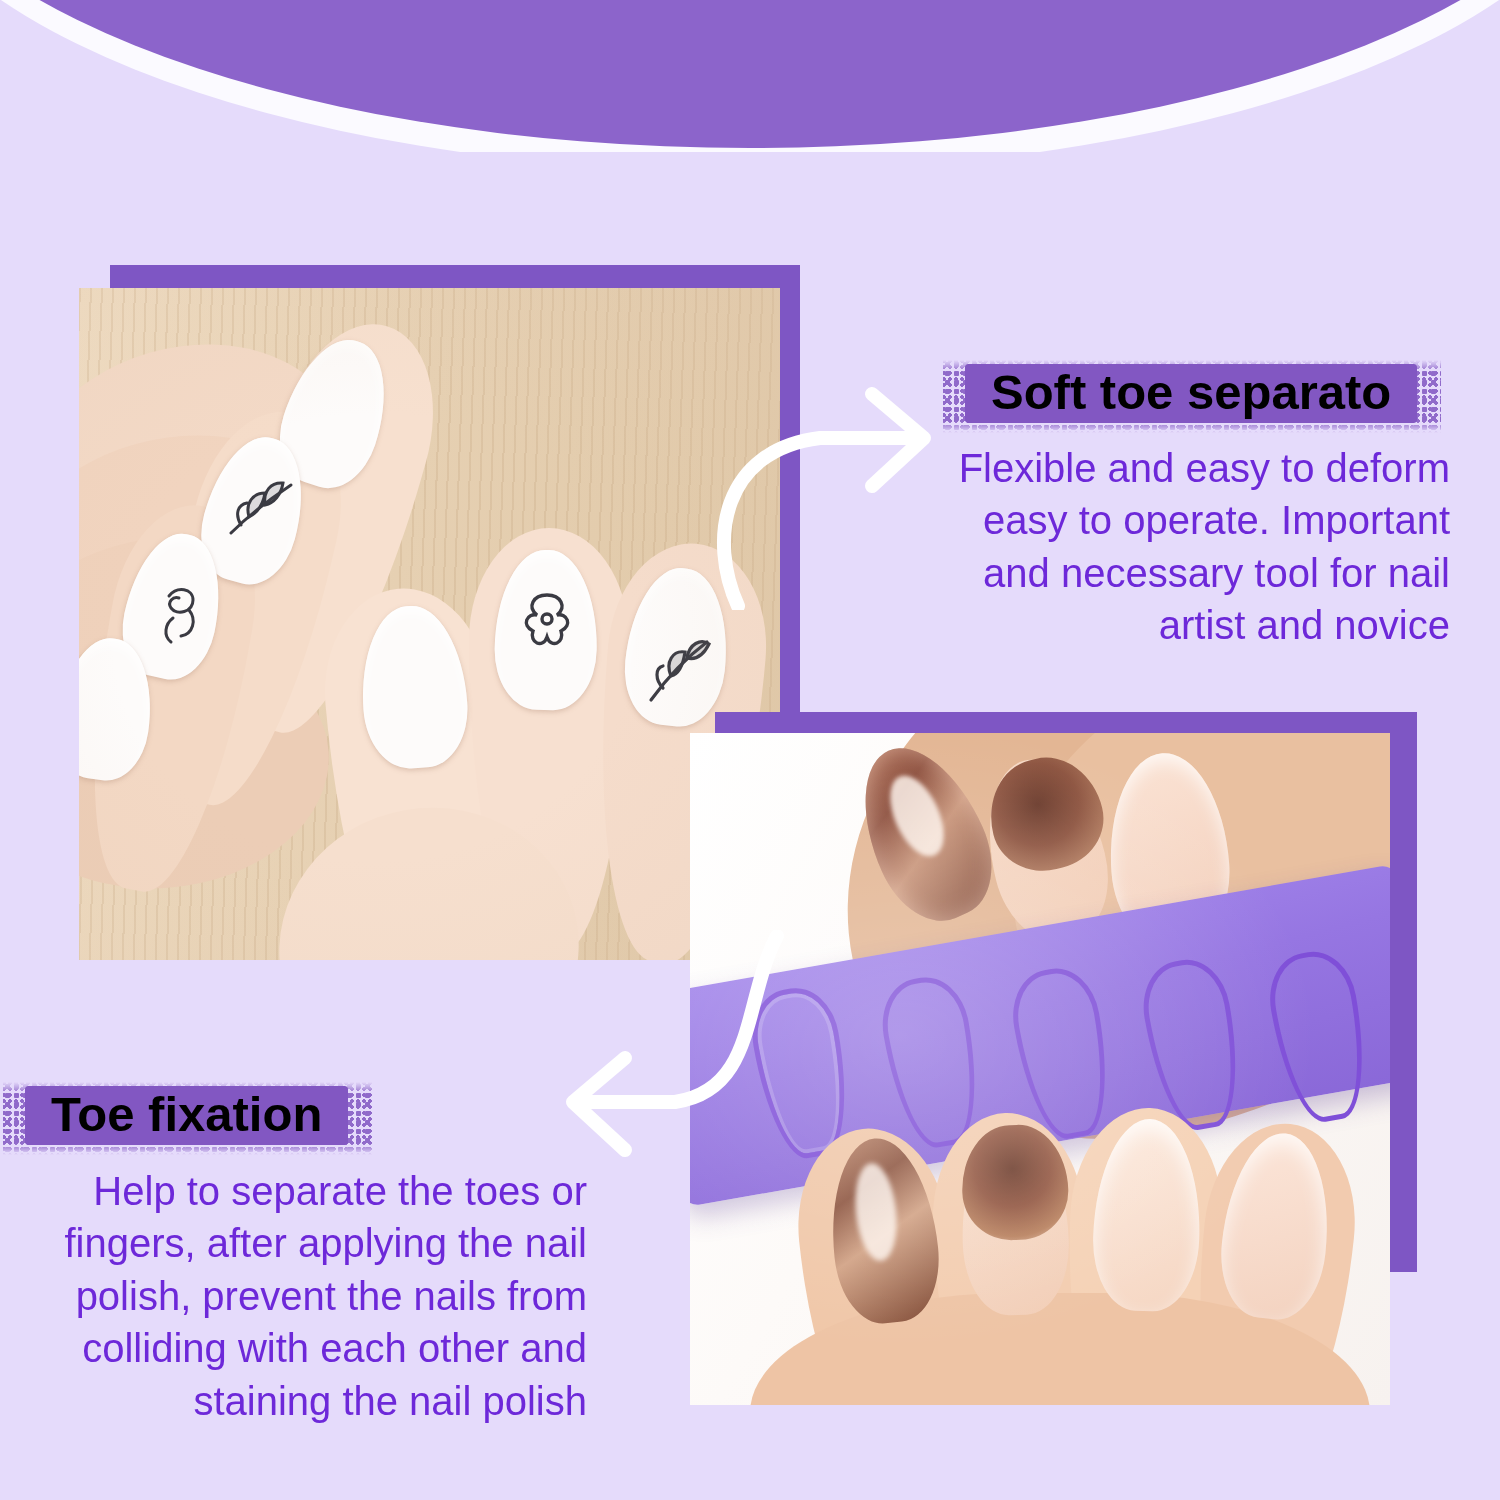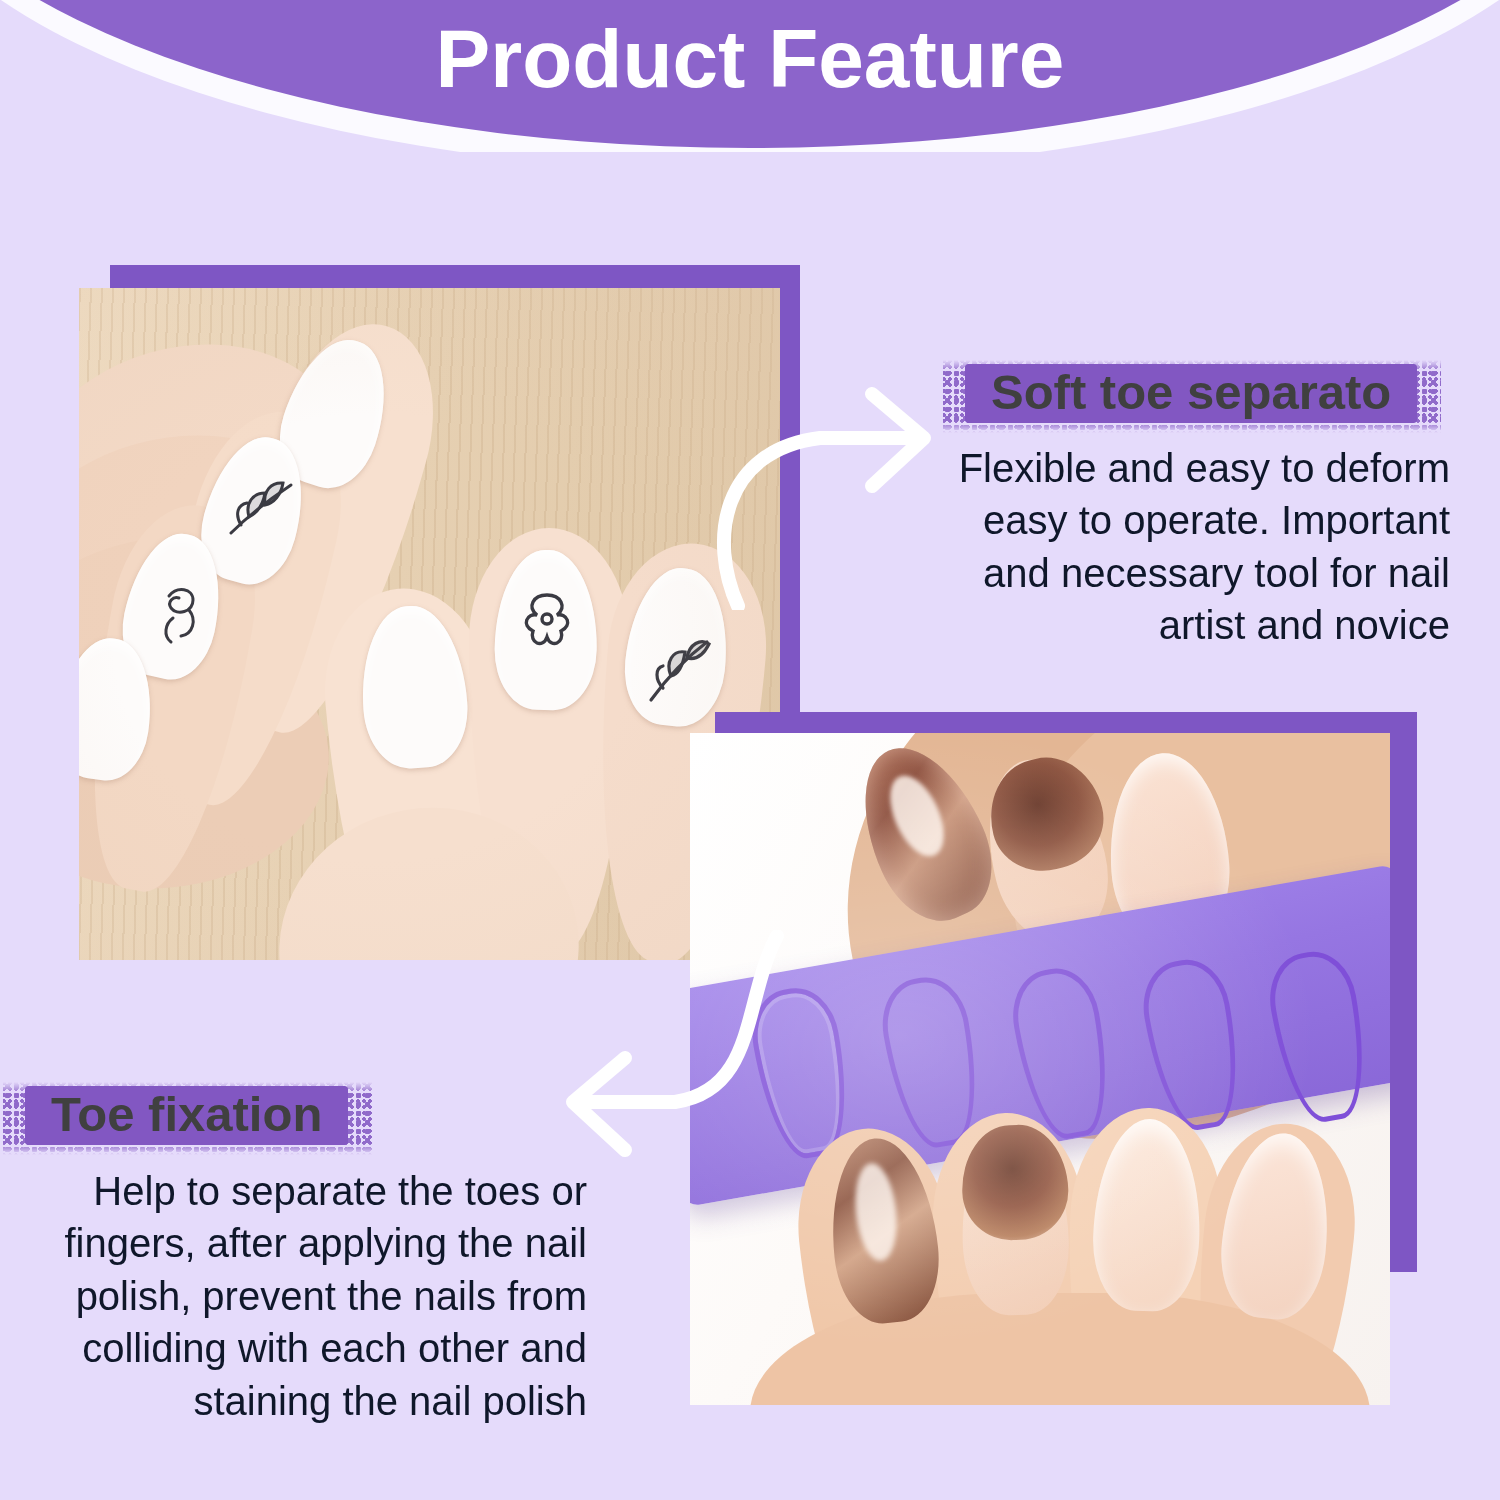--- a/index.html
+++ b/index.html
@@ -68,21 +68,21 @@
   }
   .skin{position:absolute;border-radius:50%;background:#f6ddcb;}
   .nail{position:absolute;background:#fdfbfa;border-radius:48% 48% 42% 42%/62% 62% 38% 38%;
         box-shadow:inset 0 6px 14px rgba(255,255,255,.9),0 2px 5px rgba(170,130,110,.35);}
 
   
   .brush{
     position:absolute;
     display:inline-block;
     padding:6px 26px 10px 26px;
-    color:#404040;
+    color:#000000;
     font-size:49px;
     font-weight:bold;
     line-height:1.08;
     white-space:nowrap;
   }
   .brush::before{
     content:"";position:absolute;left:0;top:4px;right:0;bottom:6px;
     background:#8257c2;
     z-index:-1;
     -webkit-mask-image:
@@ -101,21 +101,21 @@
       radial-gradient(#8257c2 44%,transparent 46%),
       radial-gradient(#8257c2 38%,transparent 40%);
     background-size:9px 9px,6px 6px;
     background-position:0 0,4px 4px;
     -webkit-mask-image:linear-gradient(to bottom,transparent 0%,#000 16%,#000 84%,transparent 100%);
     opacity:.85;
   }
 
   .body-text{
     position:absolute;
-    color:#0f172a;
+    color:#6d28d9;
     font-size:40px;
     line-height:1.31;
   }
 
   .b-soft{left:965px;top:360px;}
   .t-soft{left:930px;top:442px;width:520px;text-align:right;}
 
   .b-toe{left:25px;top:1082px;}
   .t-toe{left:42px;top:1165px;width:545px;text-align:right;}
 
@@ -124,21 +124,20 @@
   .arrow-top{left:700px;top:310px;width:260px;height:300px;}
   .arrow-bot{left:545px;top:930px;width:290px;height:280px;}
 </style>
 </head>
 <body>
 
 <div class="header">
   <div class="header-bg"></div>
   <div class="header-stripe"></div>
   <div class="header-bg2"></div>
-  <div class="header-title">Product Feature</div>
 </div>
 
 <div class="frame frame-top"></div>
 
 <div class="photo photo-top">
   <div class="wood"></div>
 
   <div class="skin" style="left:-60px;top:60px;width:330px;height:250px;background:#f3d9c6;transform:rotate(-16deg);"></div>
   <div class="skin" style="left:-70px;top:150px;width:330px;height:230px;background:#f1d4bf;transform:rotate(-12deg);"></div>
   <div class="skin" style="left:-80px;top:250px;width:330px;height:230px;background:#efd1bb;transform:rotate(-8deg);"></div>

